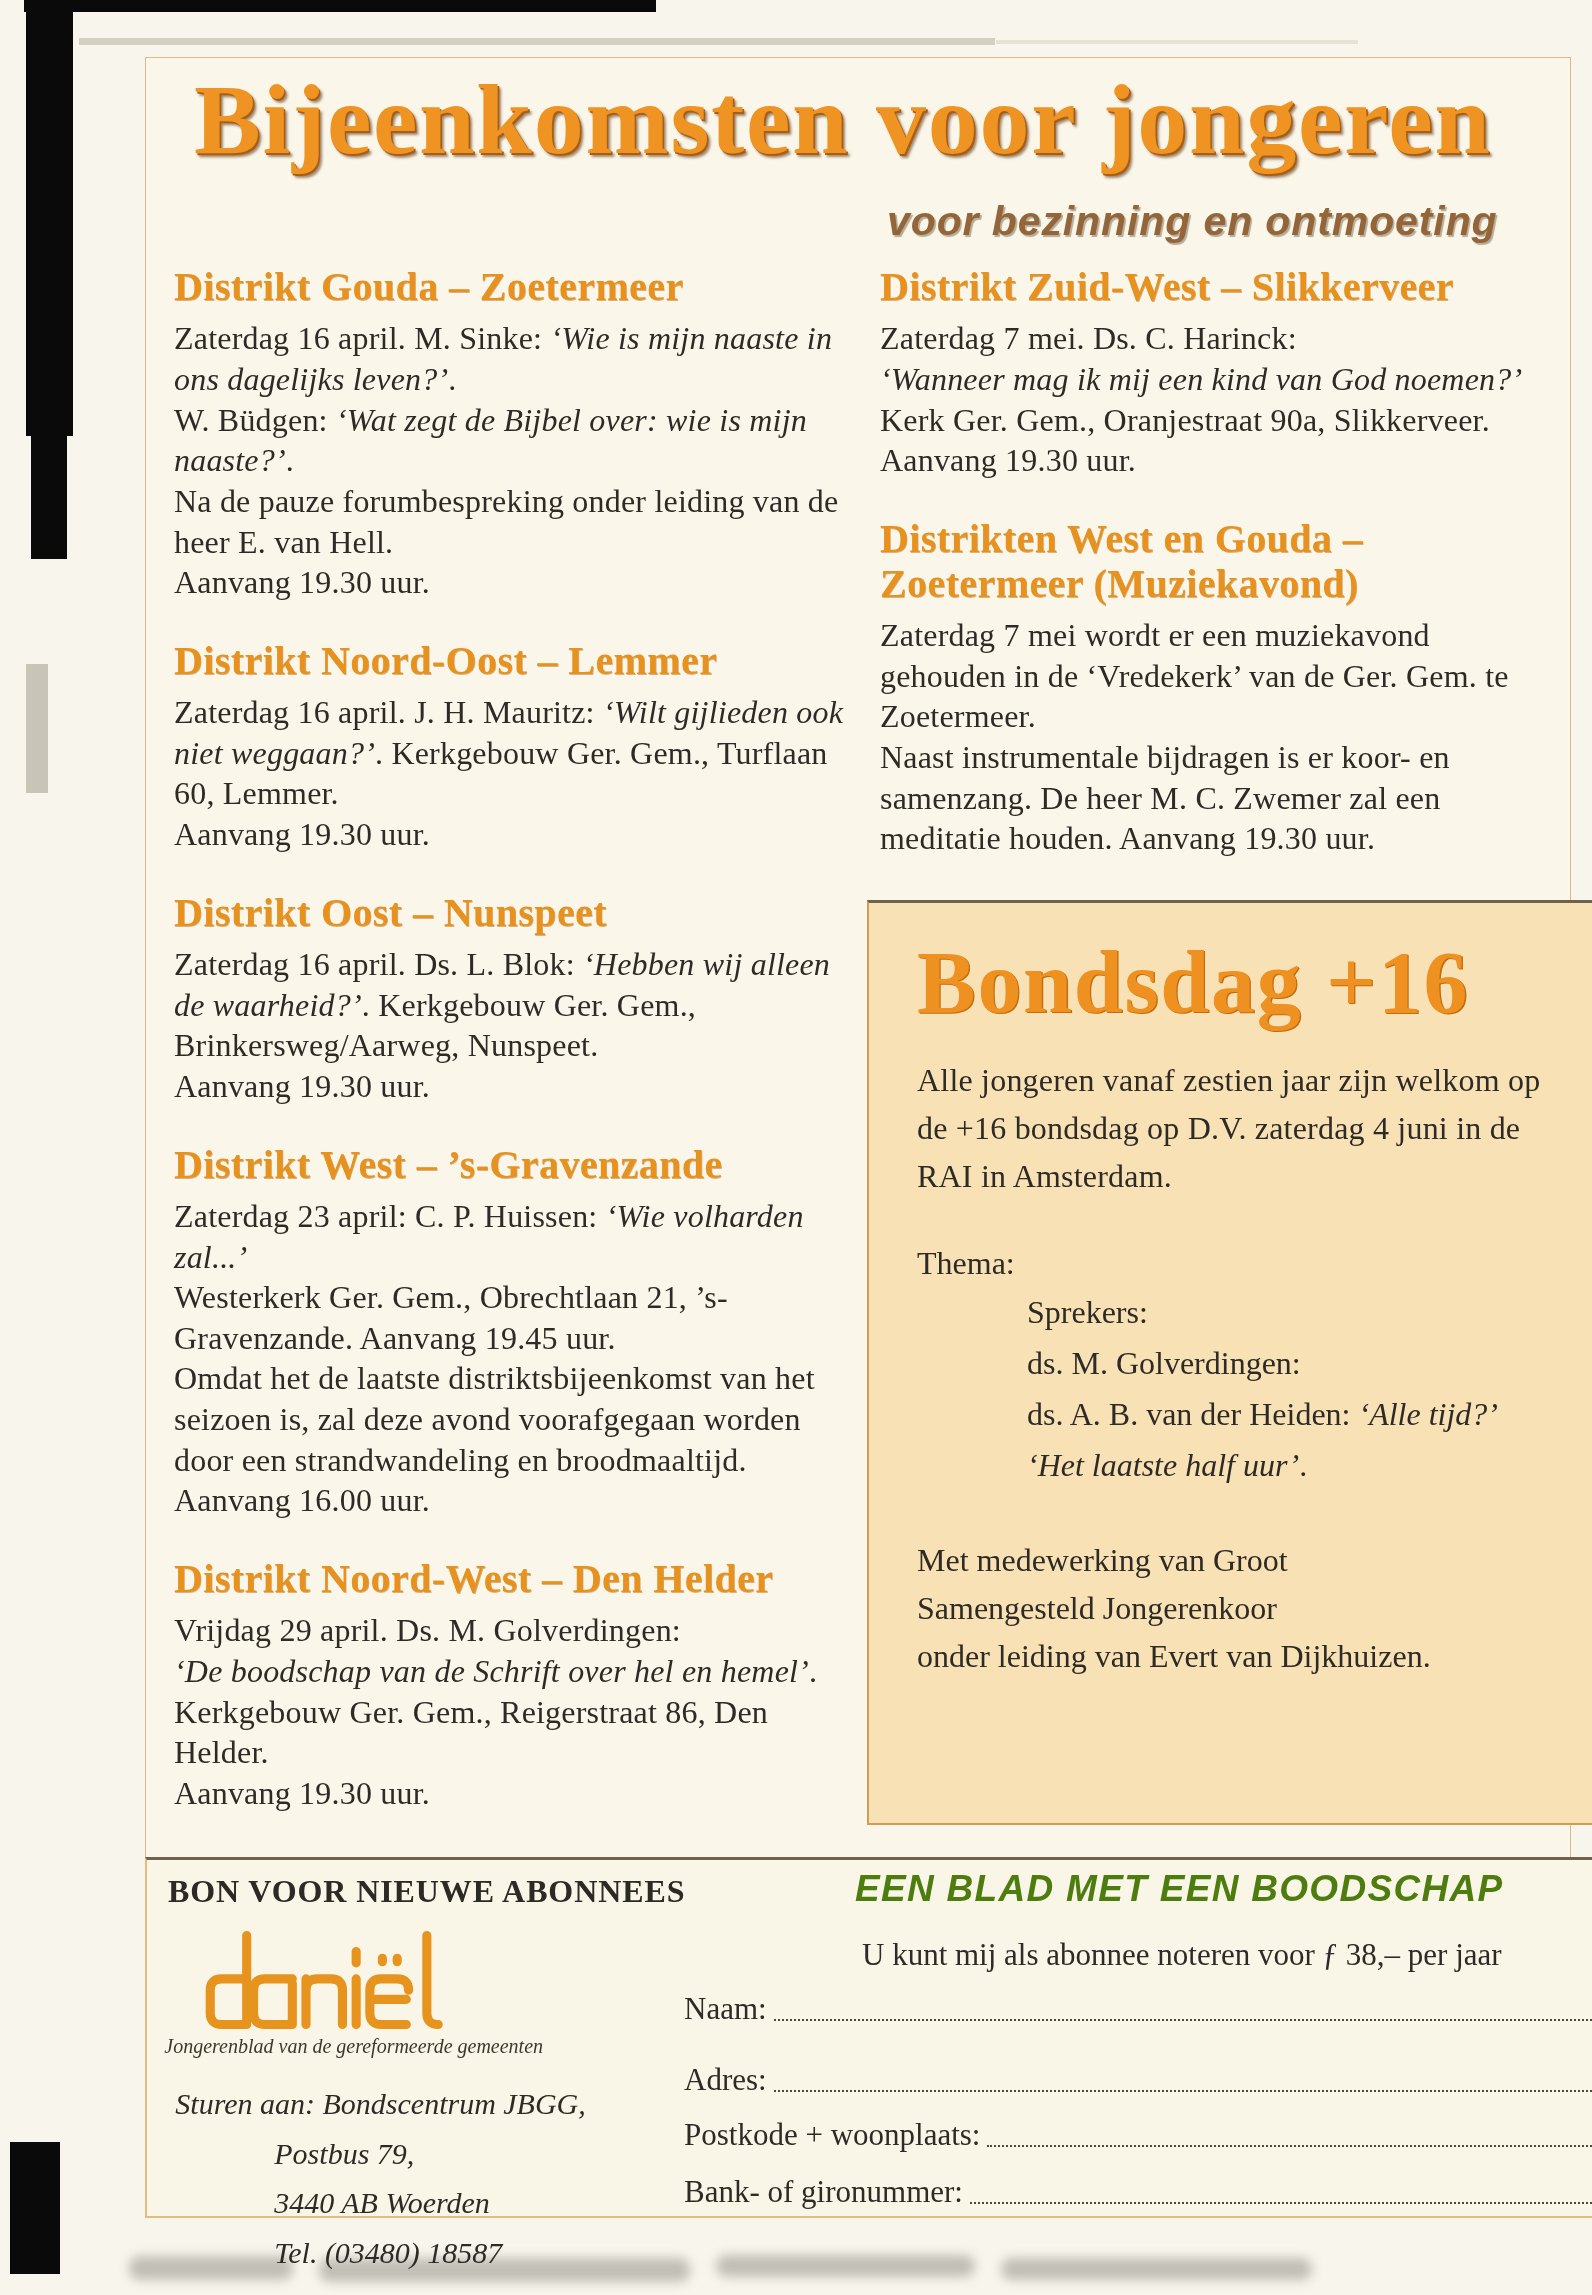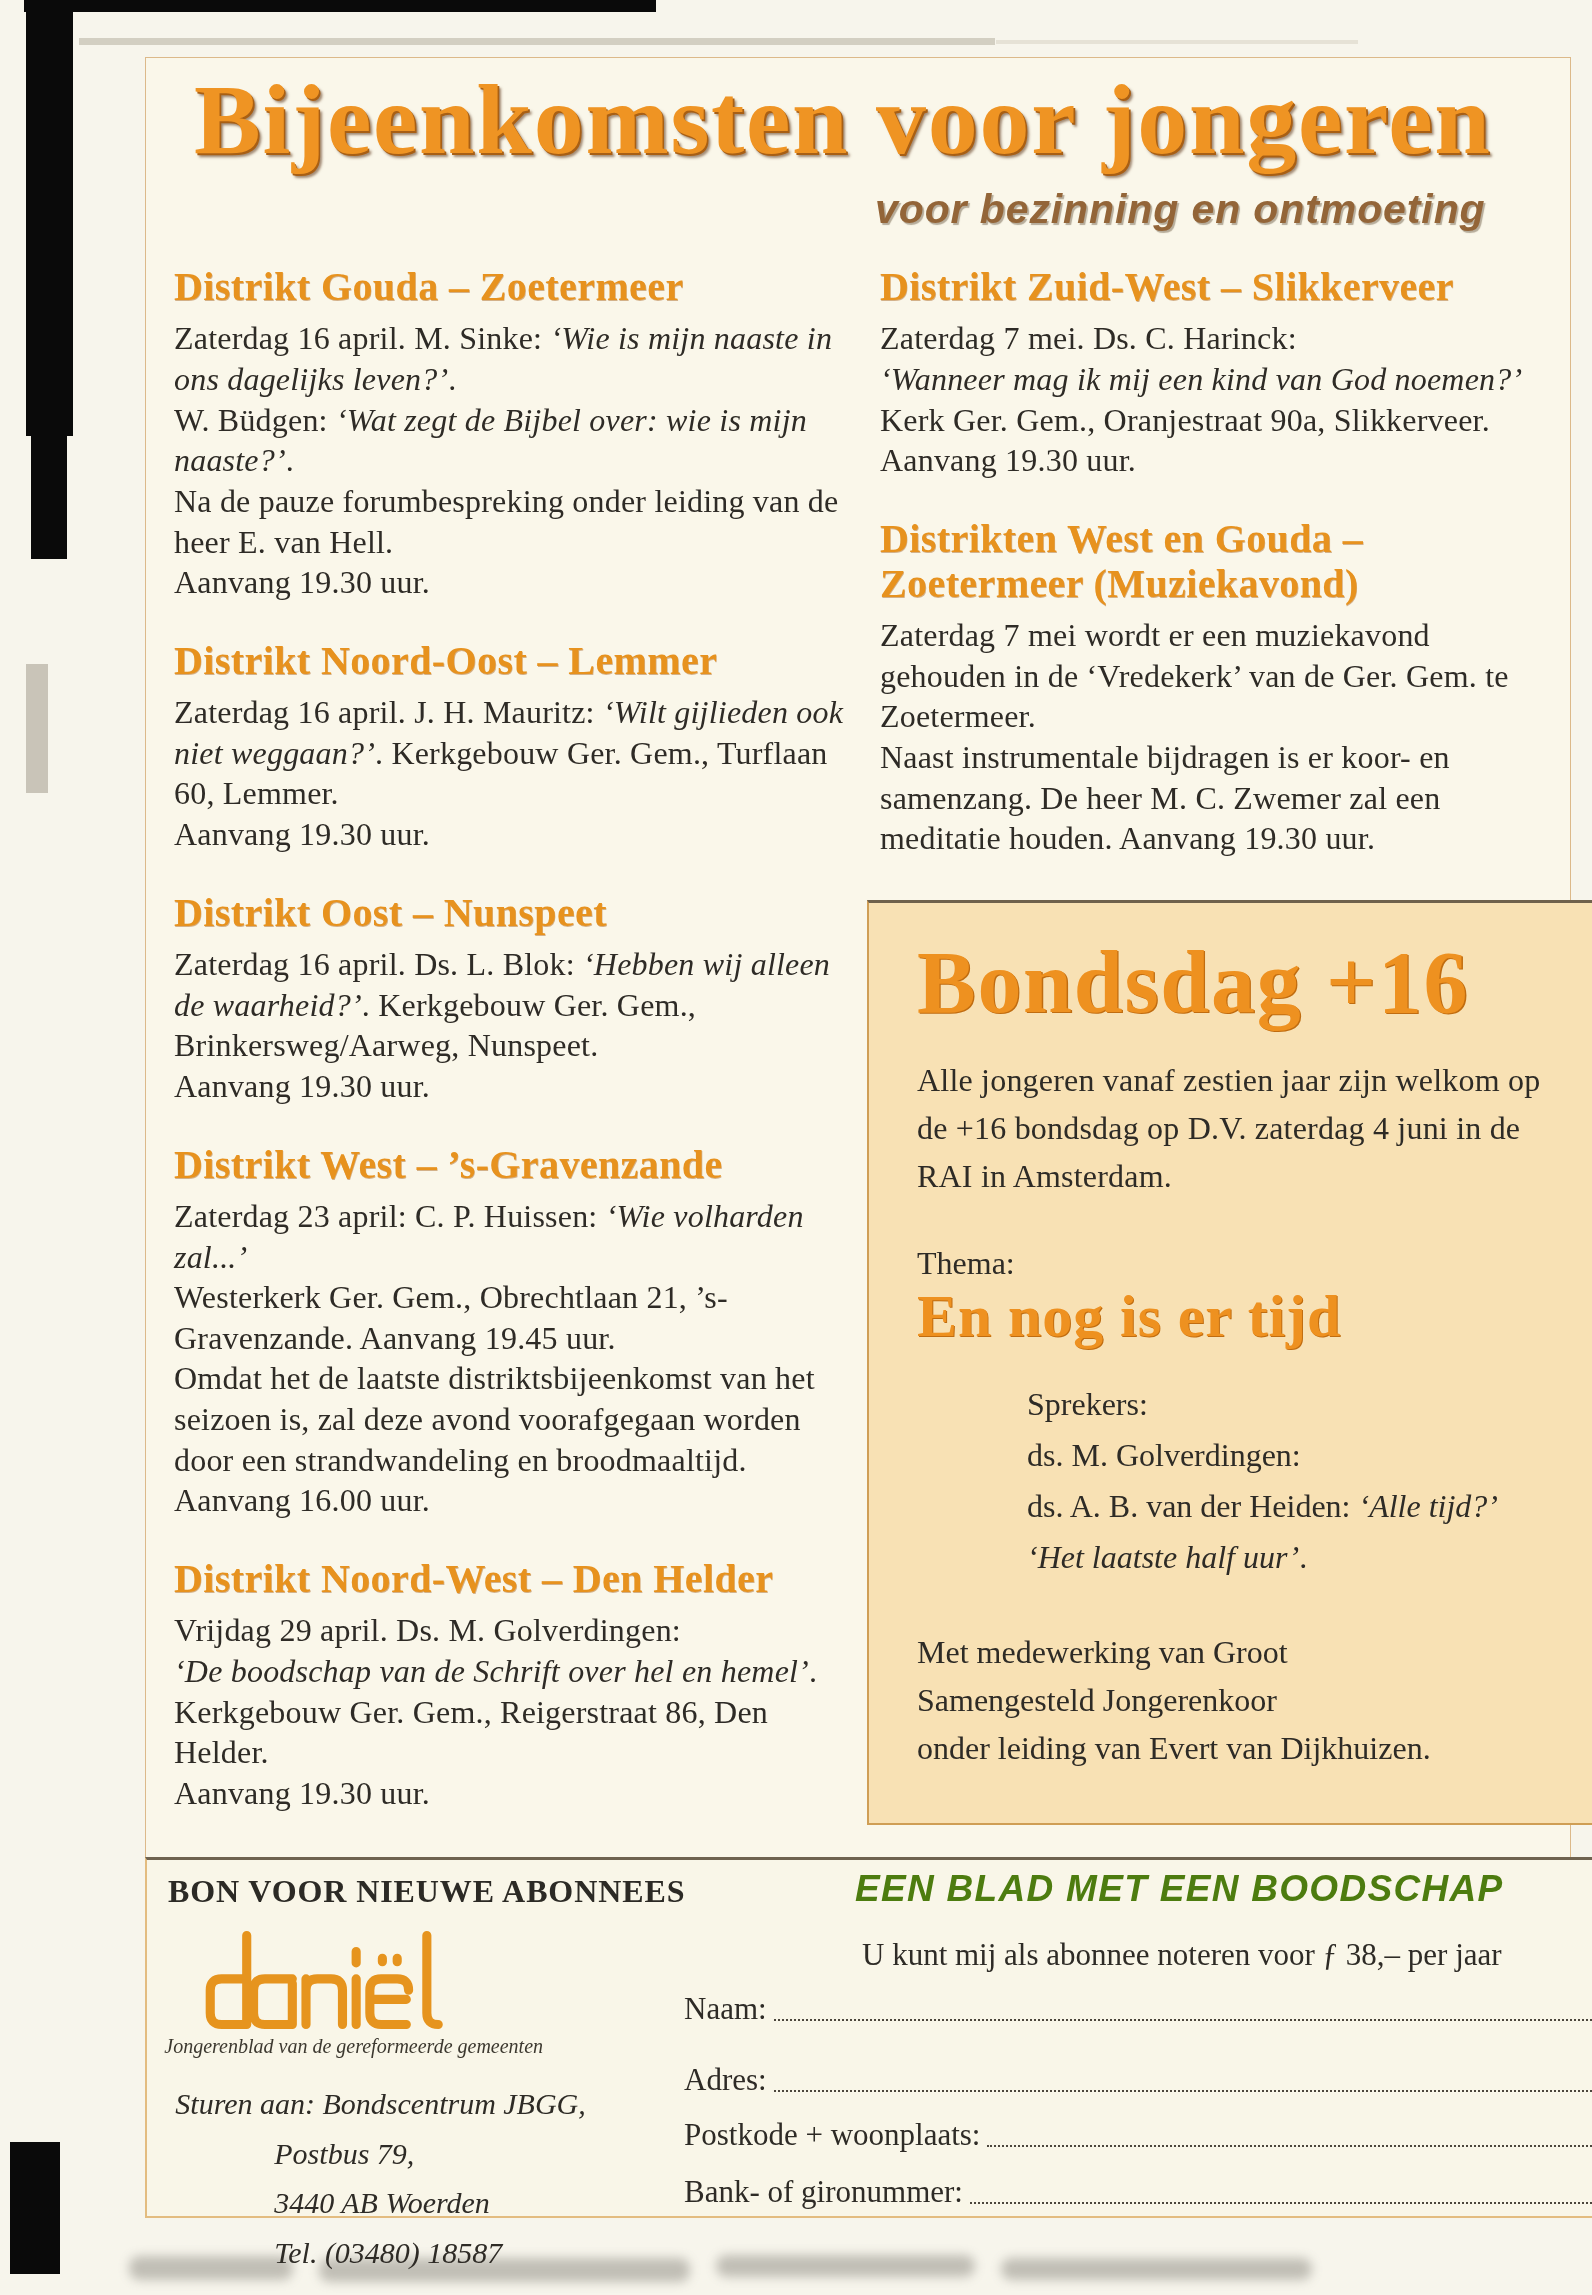--- a/index.html
+++ b/index.html
@@ -30,21 +30,21 @@
     position:absolute; left:145px; top:57px; width:1426px; height:1995px;
     background:#faf7ea; border:1.7px solid #dcb98a; box-sizing:border-box;
   }
   .title {
     position:absolute; left:48px; top:8.6px; width:1346px; margin:0;
     font:bold 100px/1.05 "Liberation Serif","DejaVu Serif",serif;
     color:#ef9423; letter-spacing:1.7px; white-space:nowrap;
     text-shadow:1.7px 1.7px 0 #a85f14, 3.5px 4.3px 2.6px rgba(90,50,20,.55);
   }
   .subtitle {
-    position:absolute; left:729px; top:129px; width:673px; margin:0;
+    position:absolute; left:729px; top:129px; width:673px; margin:12px;
     font:bold italic 41px/1.1 "Liberation Sans","DejaVu Sans",sans-serif;
     color:#936538; letter-spacing:0.9px; white-space:nowrap;
     text-shadow:1.7px 1.7px 0.9px rgba(125,112,90,.55);
   }
 
   .col { position:absolute; top:207px; }
   .col-left  { left:28px;  width:690px; }
   .col-right { left:734px; width:671px; }
 
   section + section { margin-top:36px; }
@@ -198,21 +198,20 @@
           </div>
       </section>
     </div>
 
     <div class="bondsdag">
       <h2 class="bondsdag-title">Bondsdag +16</h2>
       <div class="body bd-intro">
           <p><span>Alle jongeren vanaf zestien jaar zijn welkom op de +16 bondsdag op D.V. zaterdag 4 juni in de RAI in Amsterdam.</span></p>
         </div>
       <p class="bd-thema-label">Thema:</p>
-      <h3 class="bd-thema-title">En nog is er tijd</h3>
       <div class="bd-speakers">
           <p><span>Sprekers:</span></p>
           <p><span>ds. M. Golverdingen:</span></p>
           <p><span>ds. A. B. van der Heiden: </span><span class="it">‘Alle tijd?’</span></p>
           <p><span class="it">‘Het laatste half uur’</span><span>.</span></p>
         </div>
       <div class="bd-footer">
           <p><span>Met medewerking van Groot</span></p>
           <p><span>Samengesteld Jongerenkoor</span></p>
           <p><span>onder leiding van Evert van Dijkhuizen.</span></p>

